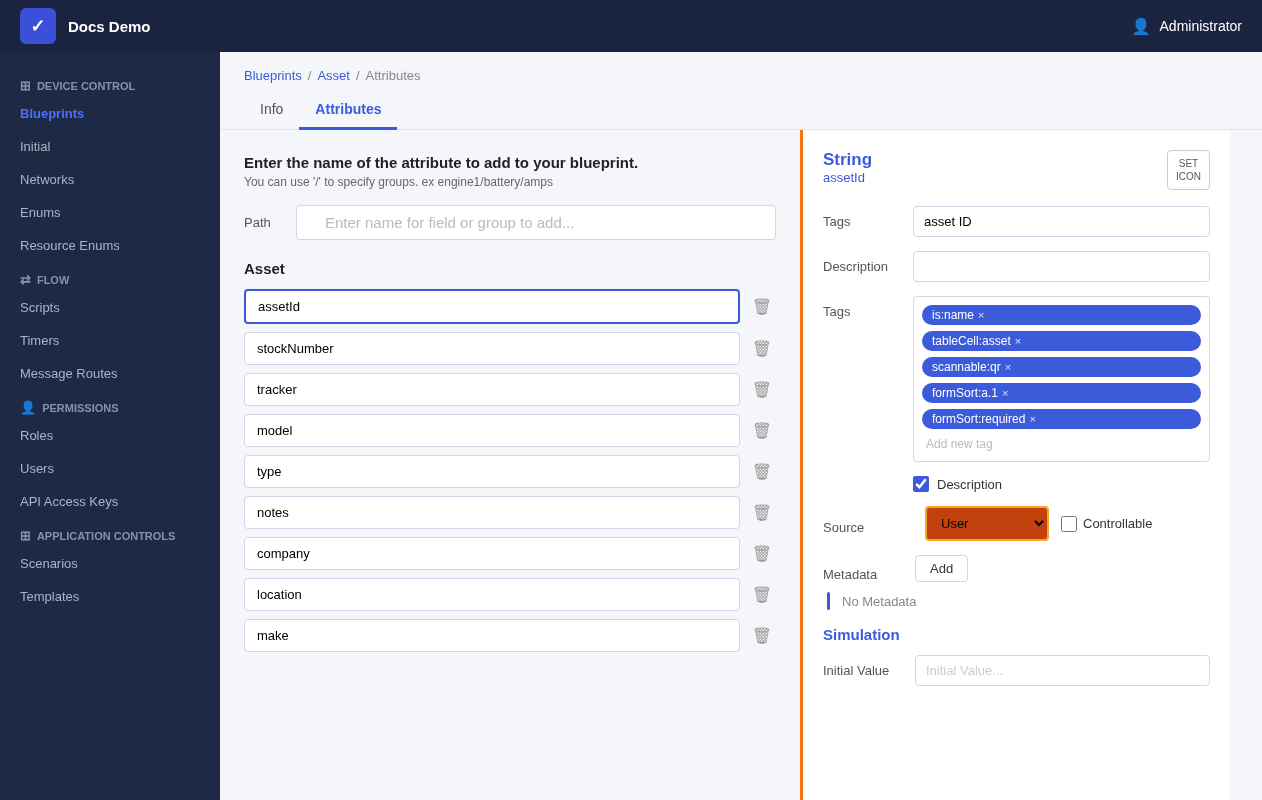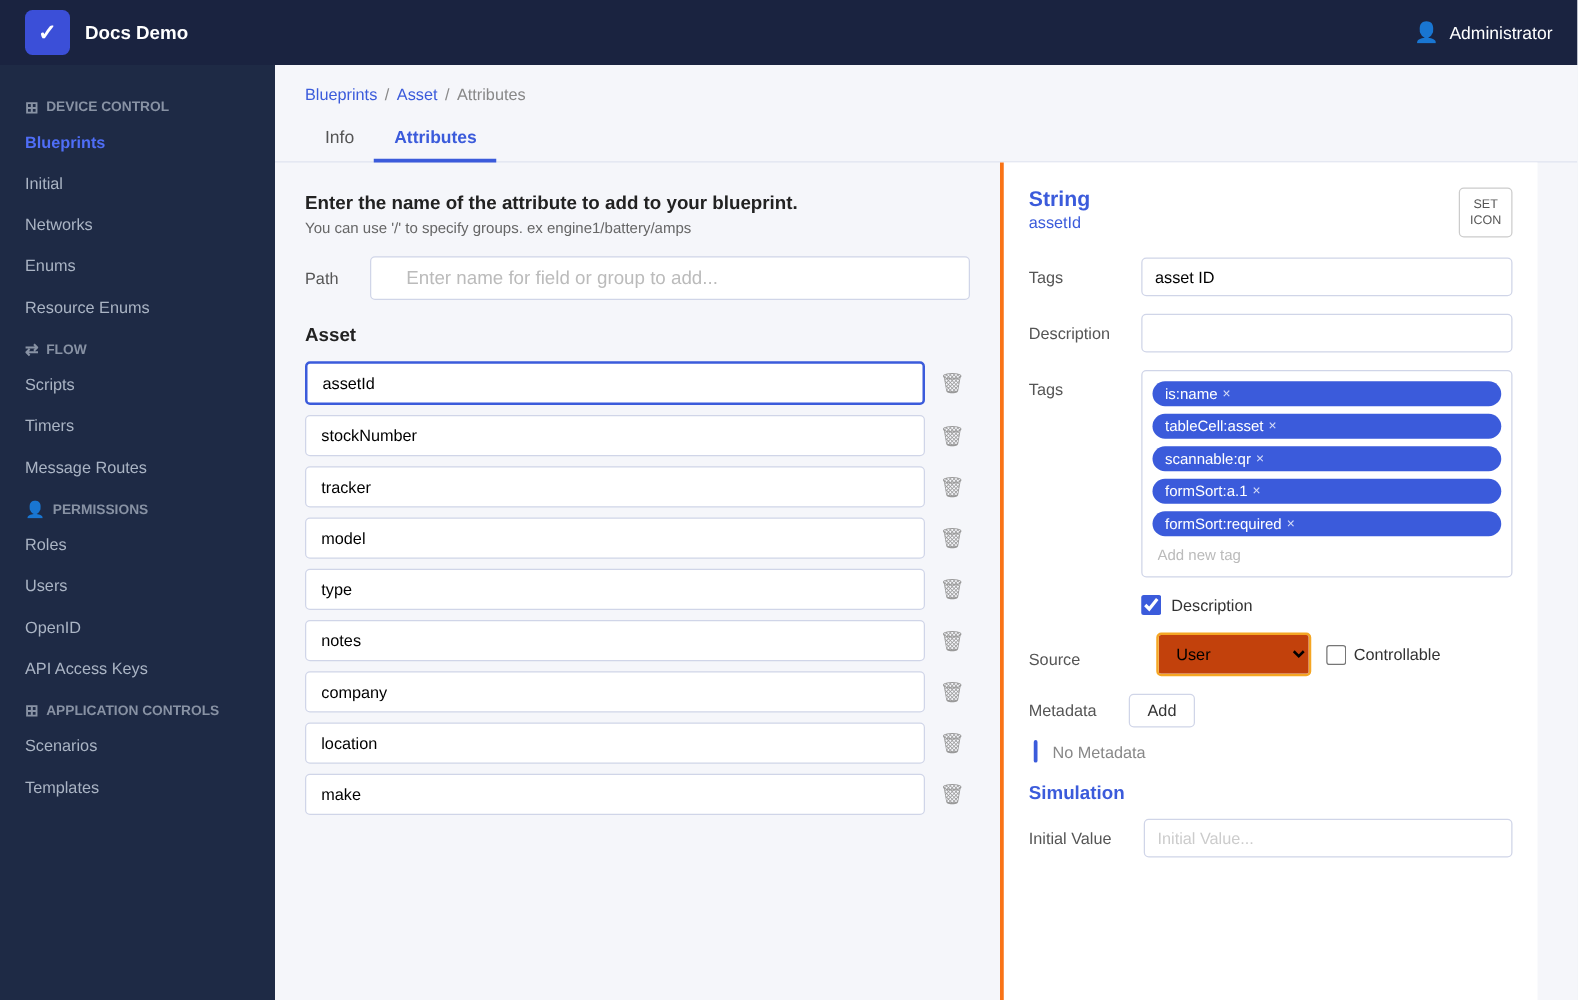--- a/index.html
+++ b/index.html
@@ -281,21 +281,22 @@
       min-width: 120px;
       cursor: pointer;
       appearance: auto;
     }
     .controllable-check { display: flex; align-items: center; gap: 6px; font-size: 13px; color: #333; }
     .controllable-check input { width: 16px; height: 16px; }
 
     
     .metadata-row {
       display: flex;
-      align-items: center;
+      align-items: flex-end;
+      gap: 12px;
       margin-bottom: 10px;
     }
     .metadata-label { font-size: 13px; color: #555; min-width: 80px; }
     .add-btn {
       background: white;
       border: 1px solid #d0d5e8;
       border-radius: 4px;
       padding: 5px 14px;
       font-size: 13px;
       cursor: pointer;
@@ -382,21 +383,20 @@
     <div class="sidebar-item">Scripts</div>
     <div class="sidebar-item">Timers</div>
     <div class="sidebar-item">Message Routes</div>
 
     <div class="sidebar-section-label">
       <span class="s-icon">👤</span>
       <span>Permissions</span>
     </div>
     <div class="sidebar-item">Roles</div>
     <div class="sidebar-item">Users</div>
-    <div class="sidebar-item">OpenID</div>
     <div class="sidebar-item">API Access Keys</div>
 
     <div class="sidebar-section-label">
       <span class="s-icon">⊞</span>
       <span>Application Controls</span>
     </div>
     <div class="sidebar-item">Scenarios</div>
     <div class="sidebar-item">Templates</div>
   </div>
 

